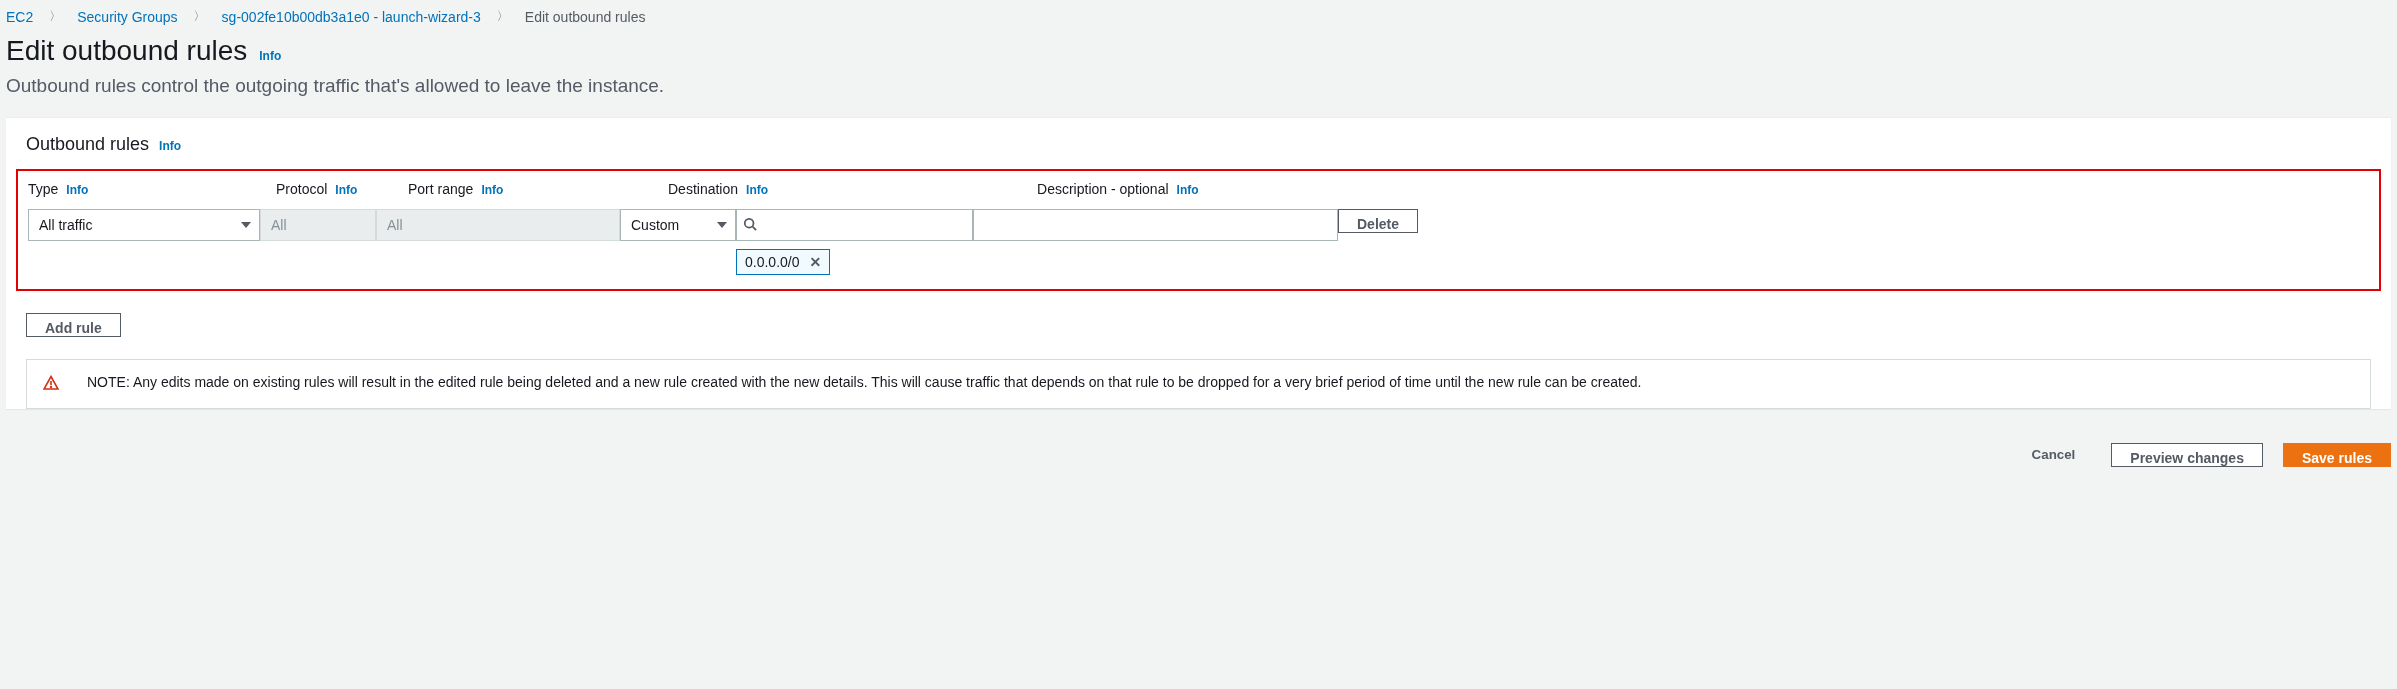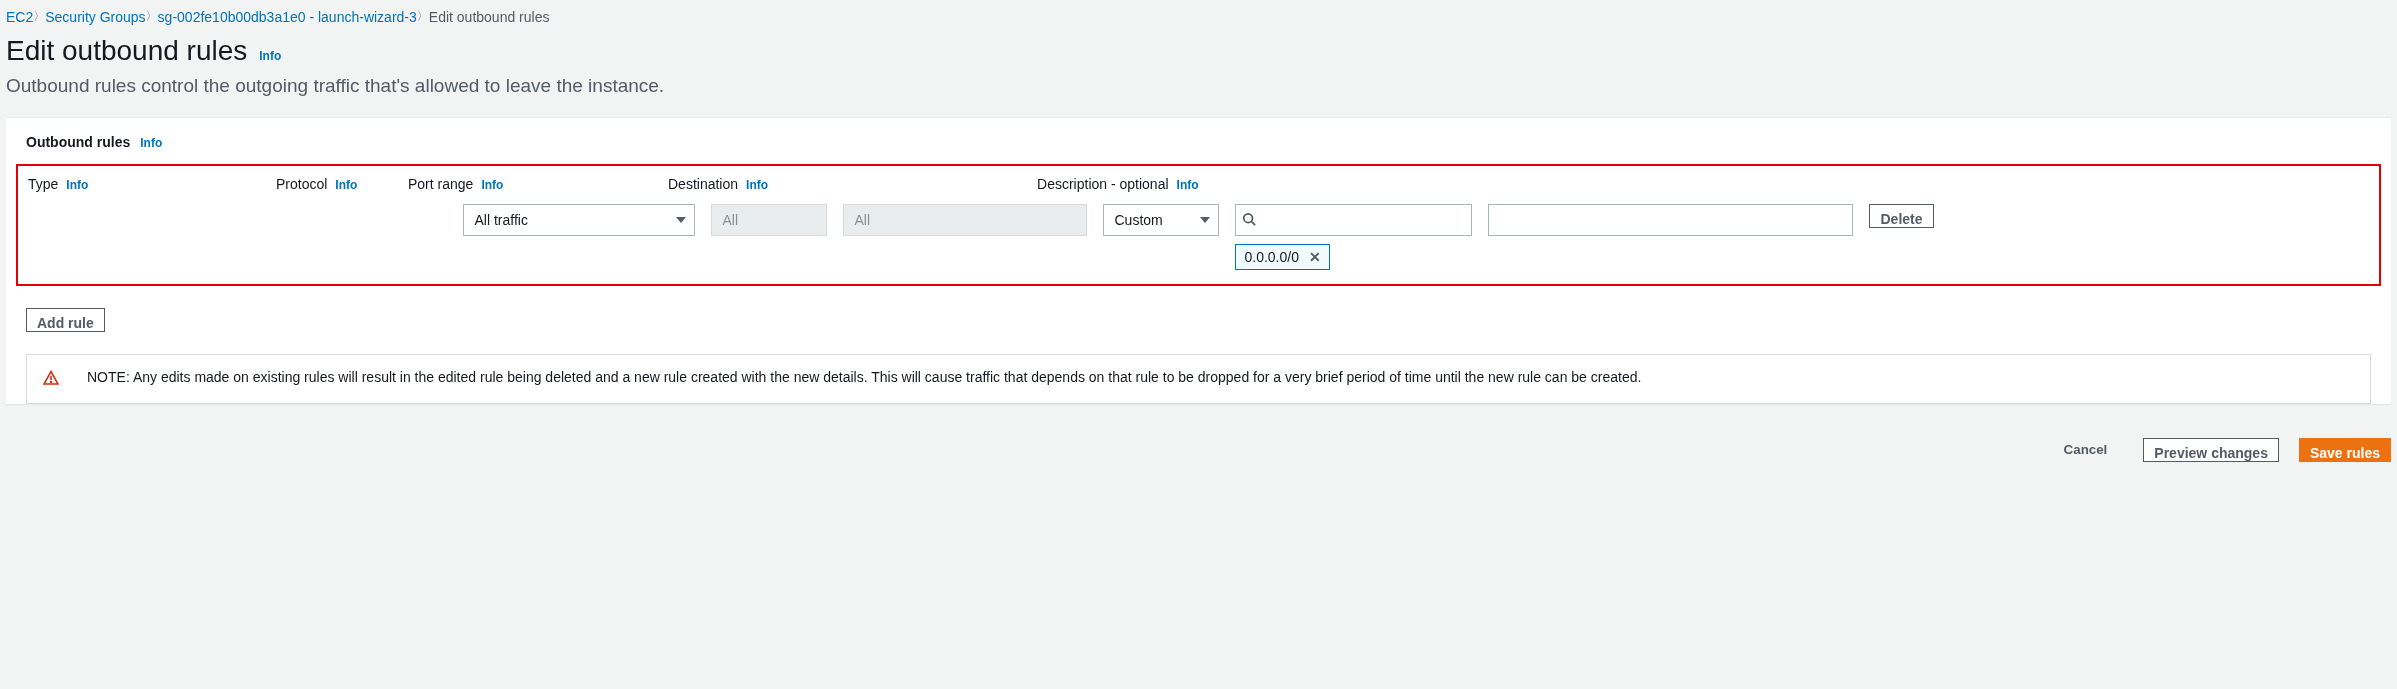--- a/index.html
+++ b/index.html
@@ -11,21 +11,21 @@
       font-family: "Amazon Ember", "Helvetica Neue", Arial, sans-serif;
       background: #f2f3f3;
       color: #16191f;
       font-size: 14px;
       padding: 0;
     }
     .breadcrumb {
       display: flex;
       align-items: center;
       padding: 8px 6px 6px 6px;
-      gap: 0;
+      gap: 16px;
       font-size: 14px;
       flex-wrap: wrap;
     }
     .breadcrumb a {
       color: #0073bb;
       text-decoration: none;
       cursor: pointer;
     }
     .breadcrumb-sep {
       color: #687078;
@@ -65,22 +65,22 @@
       box-shadow: 0 1px 1px rgba(0,0,0,0.05);
       border-top: 1px solid #eaeded;
     }
     .panel-header {
       padding: 16px 20px 8px 20px;
       display: flex;
       align-items: baseline;
       gap: 10px;
     }
     .panel-title {
-      font-size: 14px;
-      font-weight: 700;
+      font-size: 18px;
+      font-weight: 400;
       color: #16191f;
     }
     .rule-box {
       border: 2px solid #e30000;
       margin: 6px 10px 14px 10px;
       padding: 10px 10px 14px 10px;
     }
     .rule-headers {
       display: flex;
       gap: 16px;
@@ -102,23 +102,21 @@
       margin-bottom: 6px;
     }
     .col-label {
       font-weight: 400;
       color: #16191f;
       font-size: 14px;
     }
 
     .rule-row {
       display: flex;
-      gap: 16px;
       align-items: flex-start;
-      justify-content: center;
     }
 
     .select-like, .input-like {
       width: 100%;
       height: 32px;
       border: 1px solid #aab7b8;
       background: #fff;
       padding: 0 28px 0 10px;
       font-size: 14px;
       color: #16191f;
@@ -190,21 +188,21 @@
       padding: 0 10px;
       font-size: 14px;
       outline: none;
     }
     .btn {
       border: 1px solid #545b64;
       background: #fff;
       color: #545b64;
       font-weight: 700;
       font-size: 14px;
-      padding: 6px 10px;
+      padding: 6px 18px;
       cursor: pointer;
       height: 24px;
     }
     .btn-primary {
       background: #ec7211;
       border: 1px solid #ec7211;
       color: #fff;
     }
     .btn-link {
       border: none;

